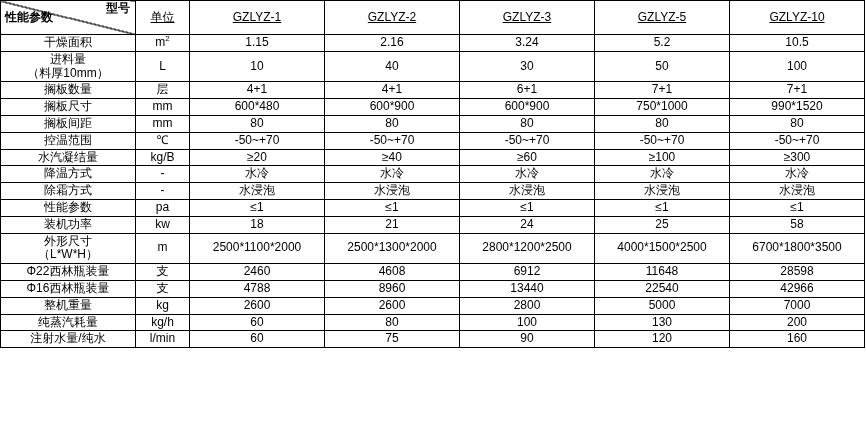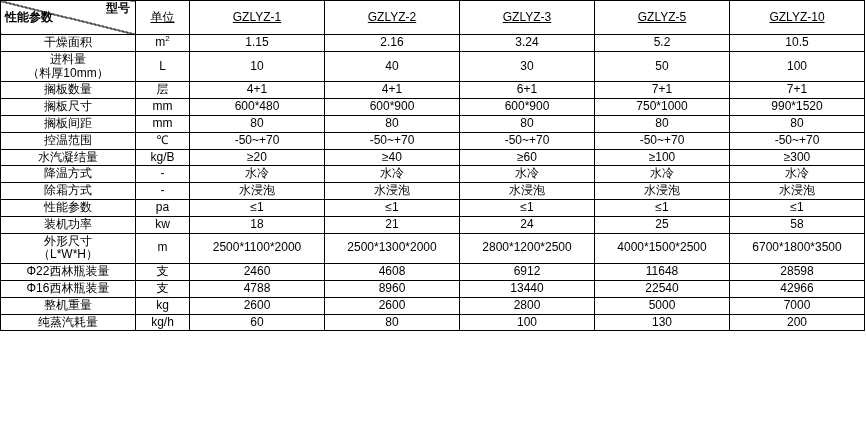--- a/index.html
+++ b/index.html
@@ -261,14 +261,23 @@
     <tr>
       <td class="param">纯蒸汽耗量</td>
       <td>kg/h</td>
       <td>60</td>
       <td>80</td>
       <td>100</td>
       <td>130</td>
       <td>200</td>
     </tr>
 
+    <tr>
+      <td class="param">注射水量/纯水</td>
+      <td>l/min</td>
+      <td>60</td>
+      <td>75</td>
+      <td>90</td>
+      <td>120</td>
+      <td>160</td>
+    </tr>
   </tbody>
 </table>
 
 </body></html>

